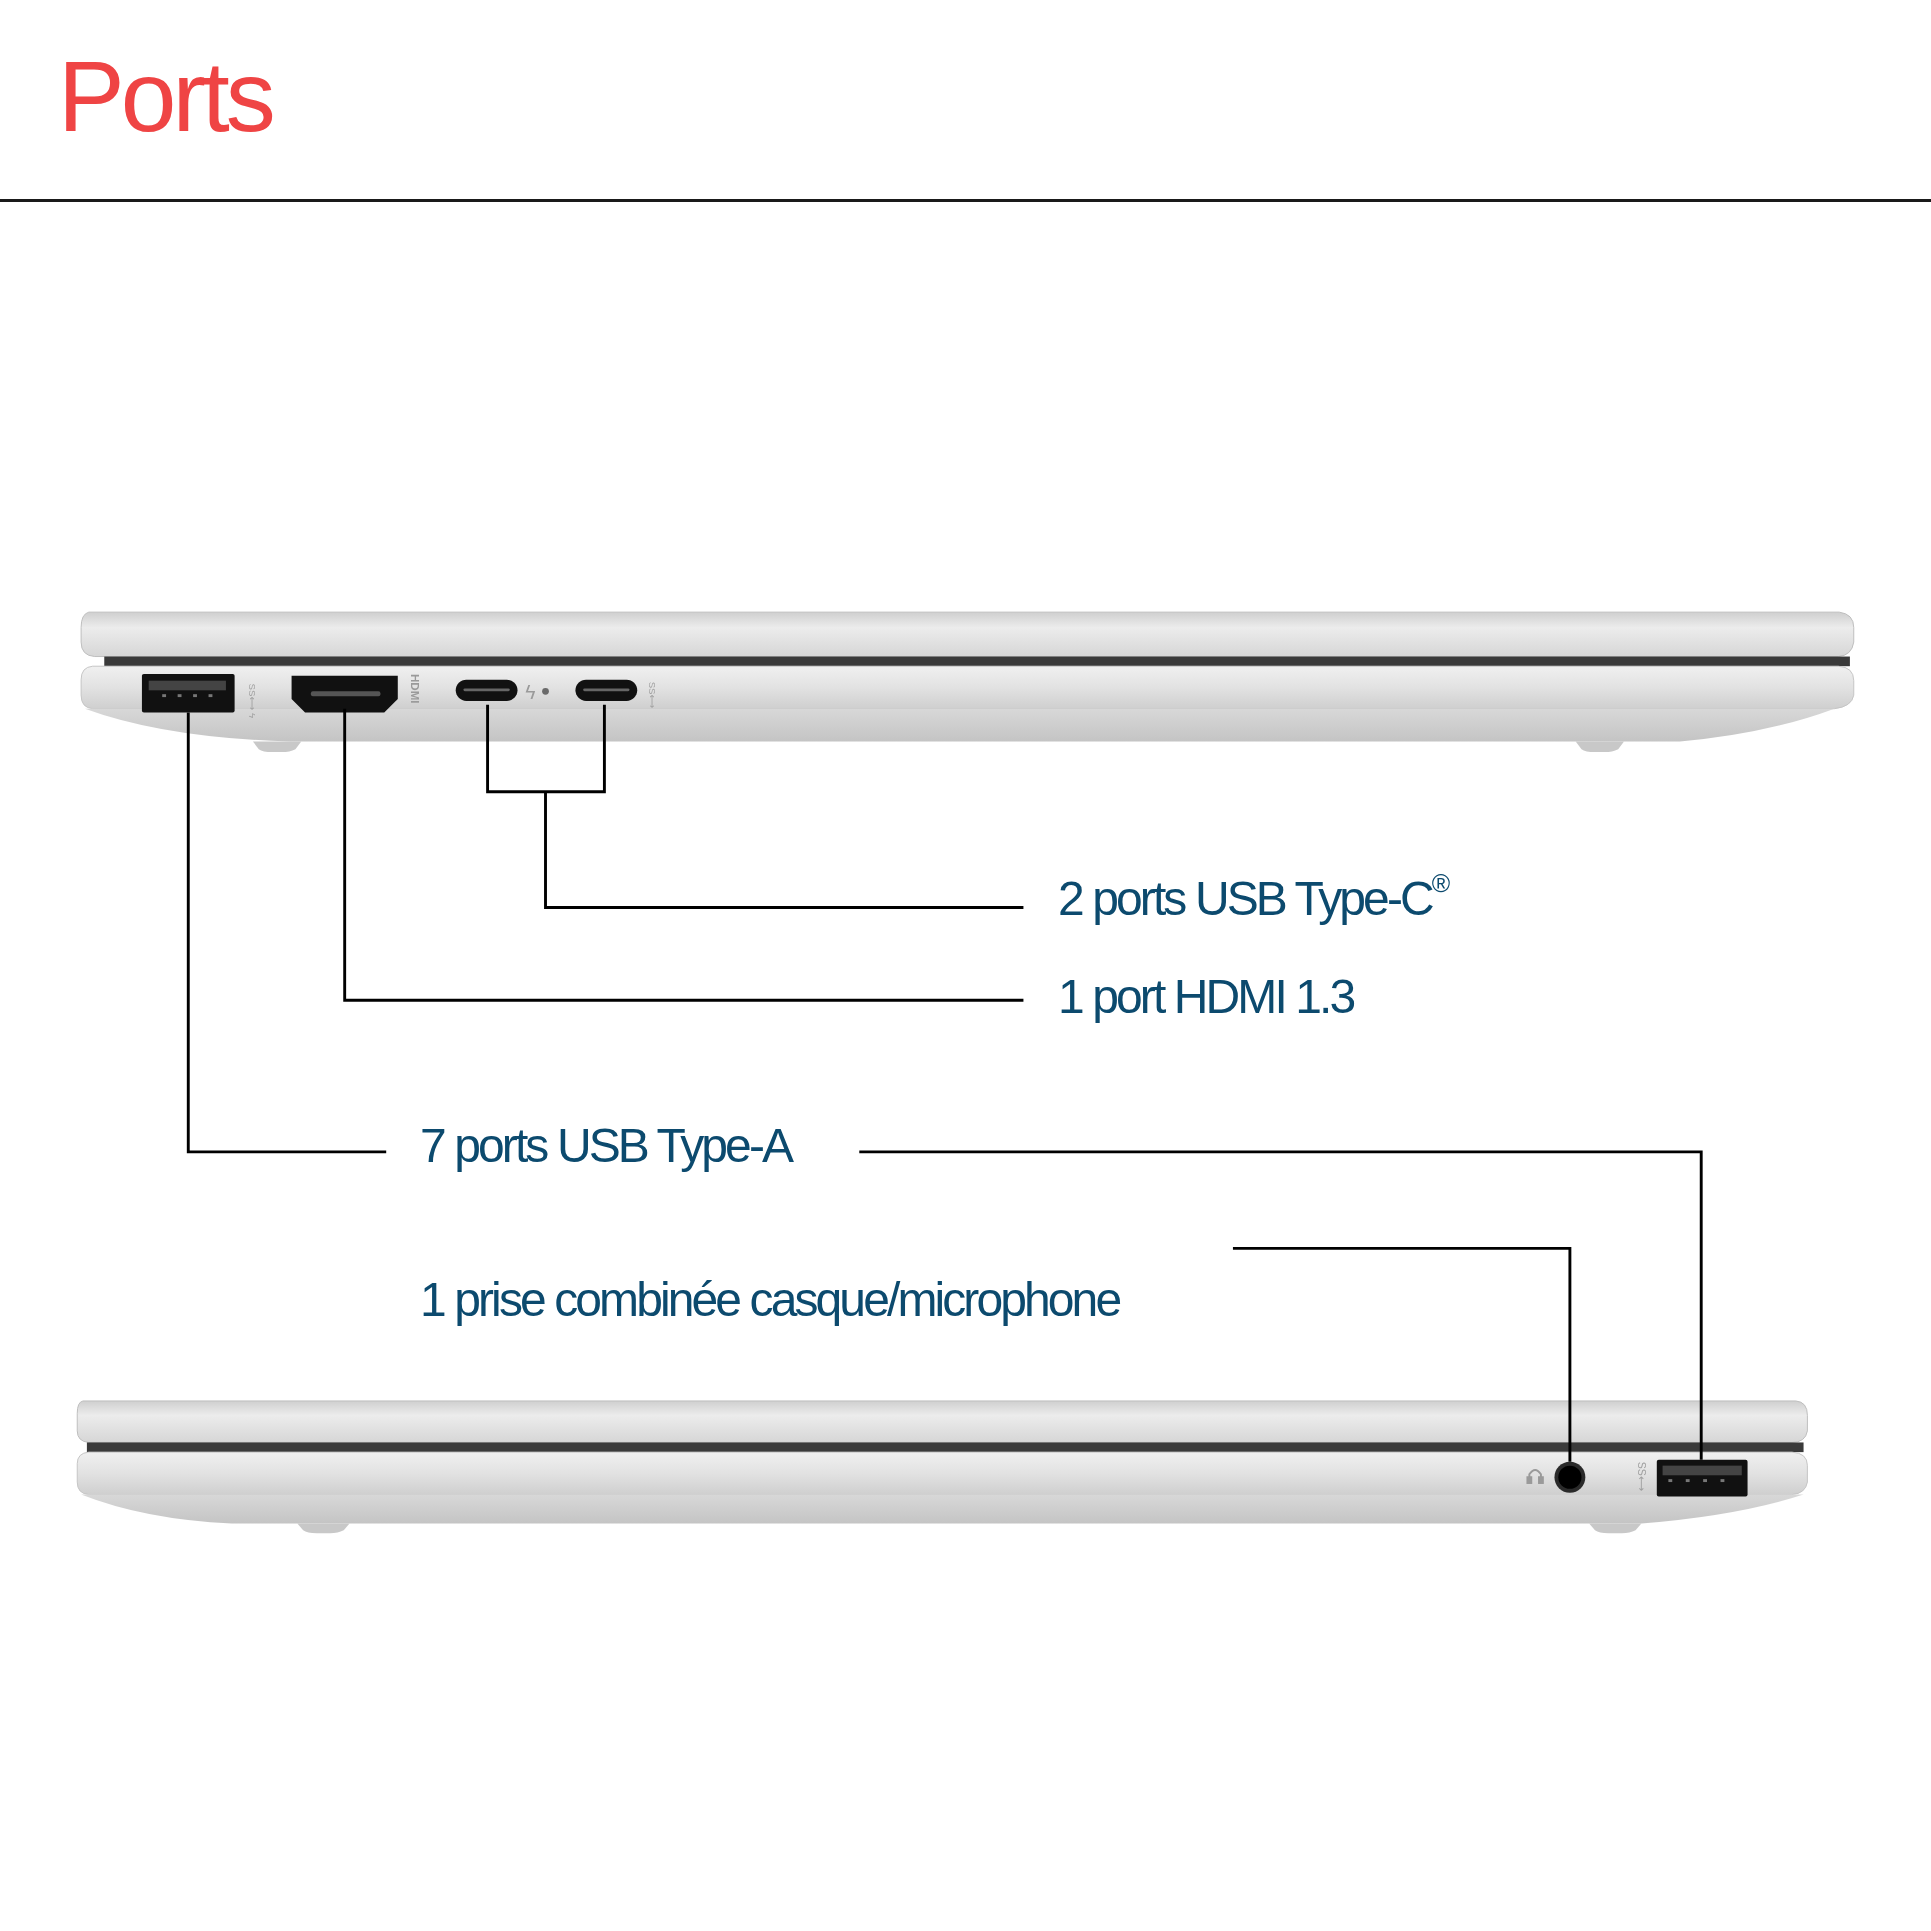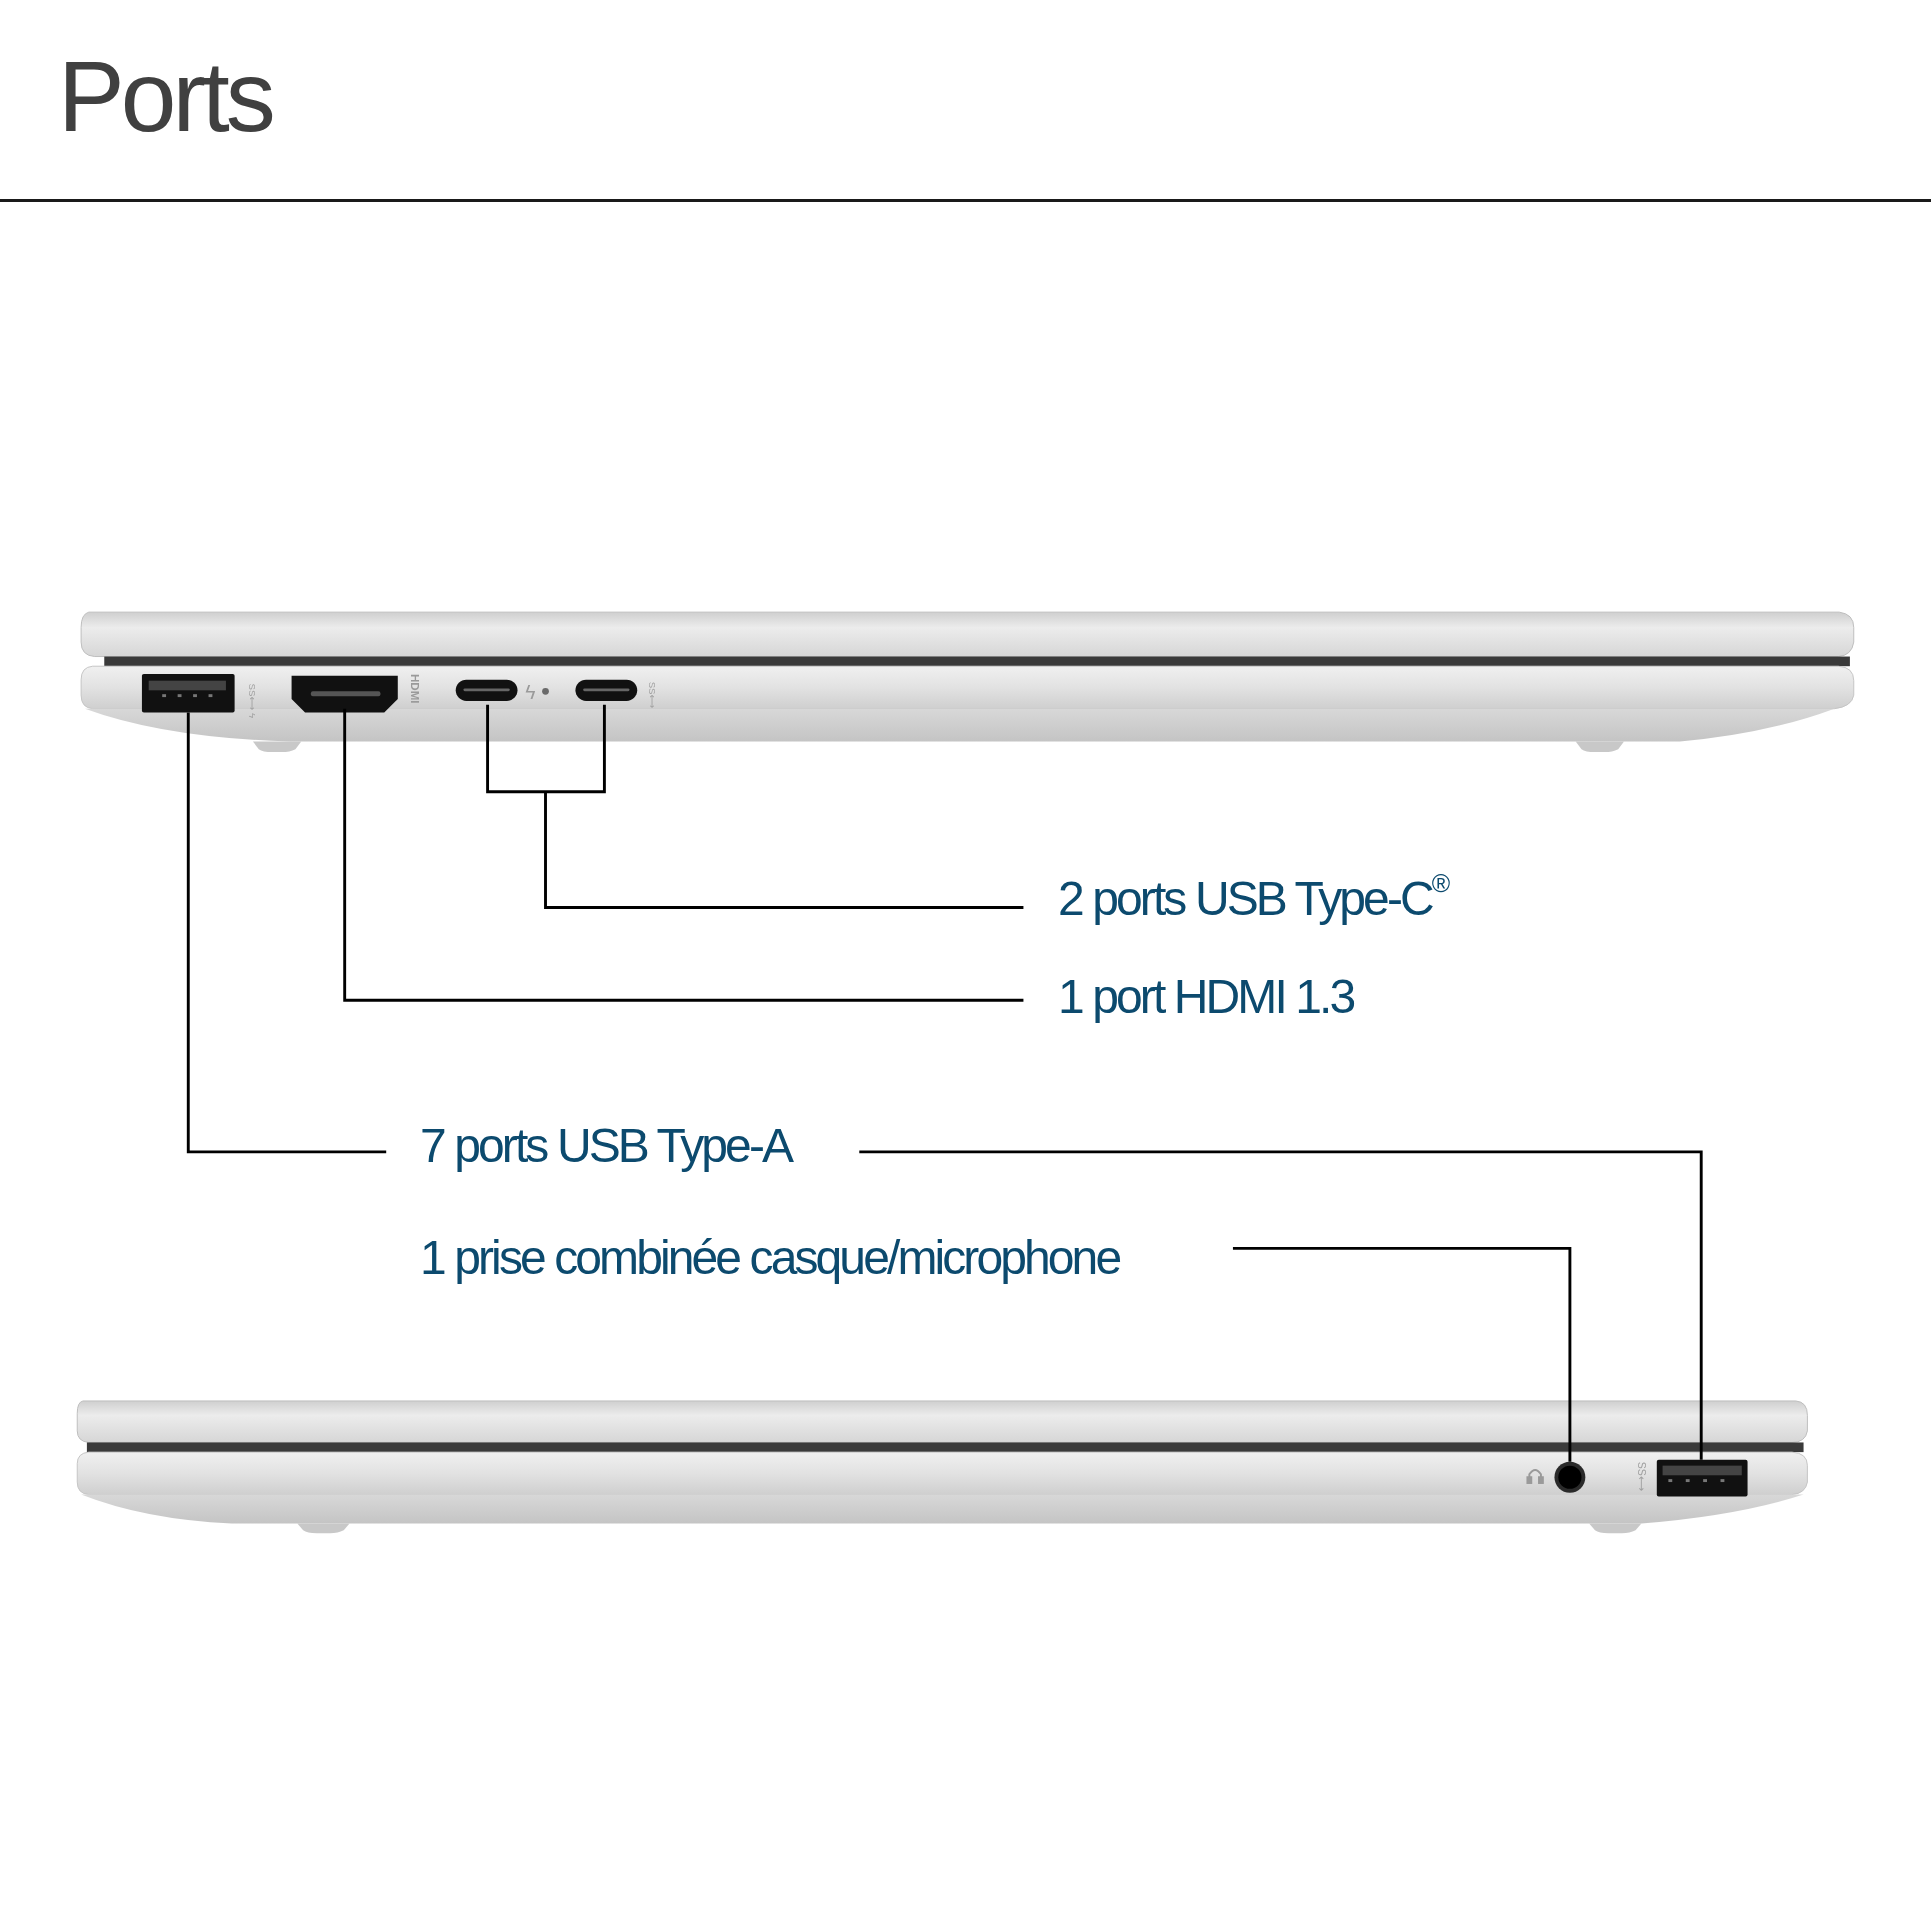--- a/index.html
+++ b/index.html
@@ -1,17 +1,17 @@
 <!DOCTYPE html>
 <html><head>
 <meta charset="utf-8">
 <style>
   html, body { margin: 0; padding: 0; background: #ffffff; }
   body { width: 1931px; height: 1931px; position: relative; overflow: hidden; font-family: "Liberation Sans", sans-serif; color: #111; }
-  .title { position: absolute; left: 58px; top: 46px; font-size: 100px; font-weight: 400; letter-spacing: -3.9px; line-height: 1; color: #404040; }
+  .title { position: absolute; left: 58px; top: 46px; font-size: 100px; font-weight: 400; letter-spacing: -3.9px; line-height: 1; color: #ef4444; }
   .rule { position: absolute; left: 0; top: 199px; width: 1931px; height: 2.9px; background: #1a1a1a; }
   svg.diagram { position: absolute; left: 0; top: 0; }
   .label { position: absolute; font-size: 48px; letter-spacing: -2.9px; line-height: 1; color: #0c4a6e; white-space: nowrap; }
   .label sup { font-size: 25px; letter-spacing: 0; vertical-align: top; position: relative; top: -3.9px; }
 </style>
 </head>
 <body>
 
 <div class="title">Ports</div>
 <div class="rule"></div>
@@ -124,14 +124,14 @@
 
     <path d="M1277,1293 L1626,1293 L1626,1514"></path>
   </g>
 </svg>
 
 <div class="label" style="left:1058px; top:875px;">
   <span>2 ports USB Type-C</span><sup>®</sup>
 </div>
 <div class="label" style="left:1058px; top:973px;">1 port HDMI 1.3</div>
 <div class="label" style="left:420px; top:1122px;">7 ports USB Type-A</div>
-<div class="label" style="left:420px; top:1234px;">1 prise combinée casque/microphone</div>
+<div class="label" style="left:420px; top:1276px;">1 prise combinée casque/microphone</div>
 
 
 </body></html>

